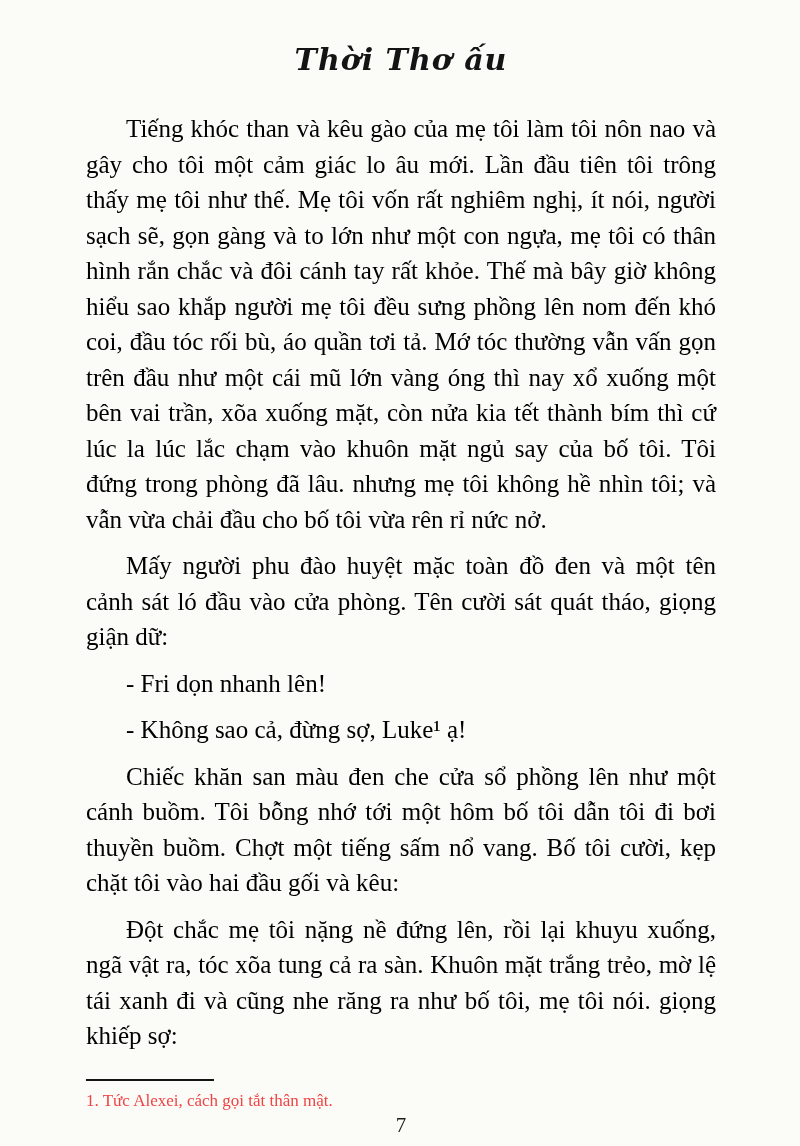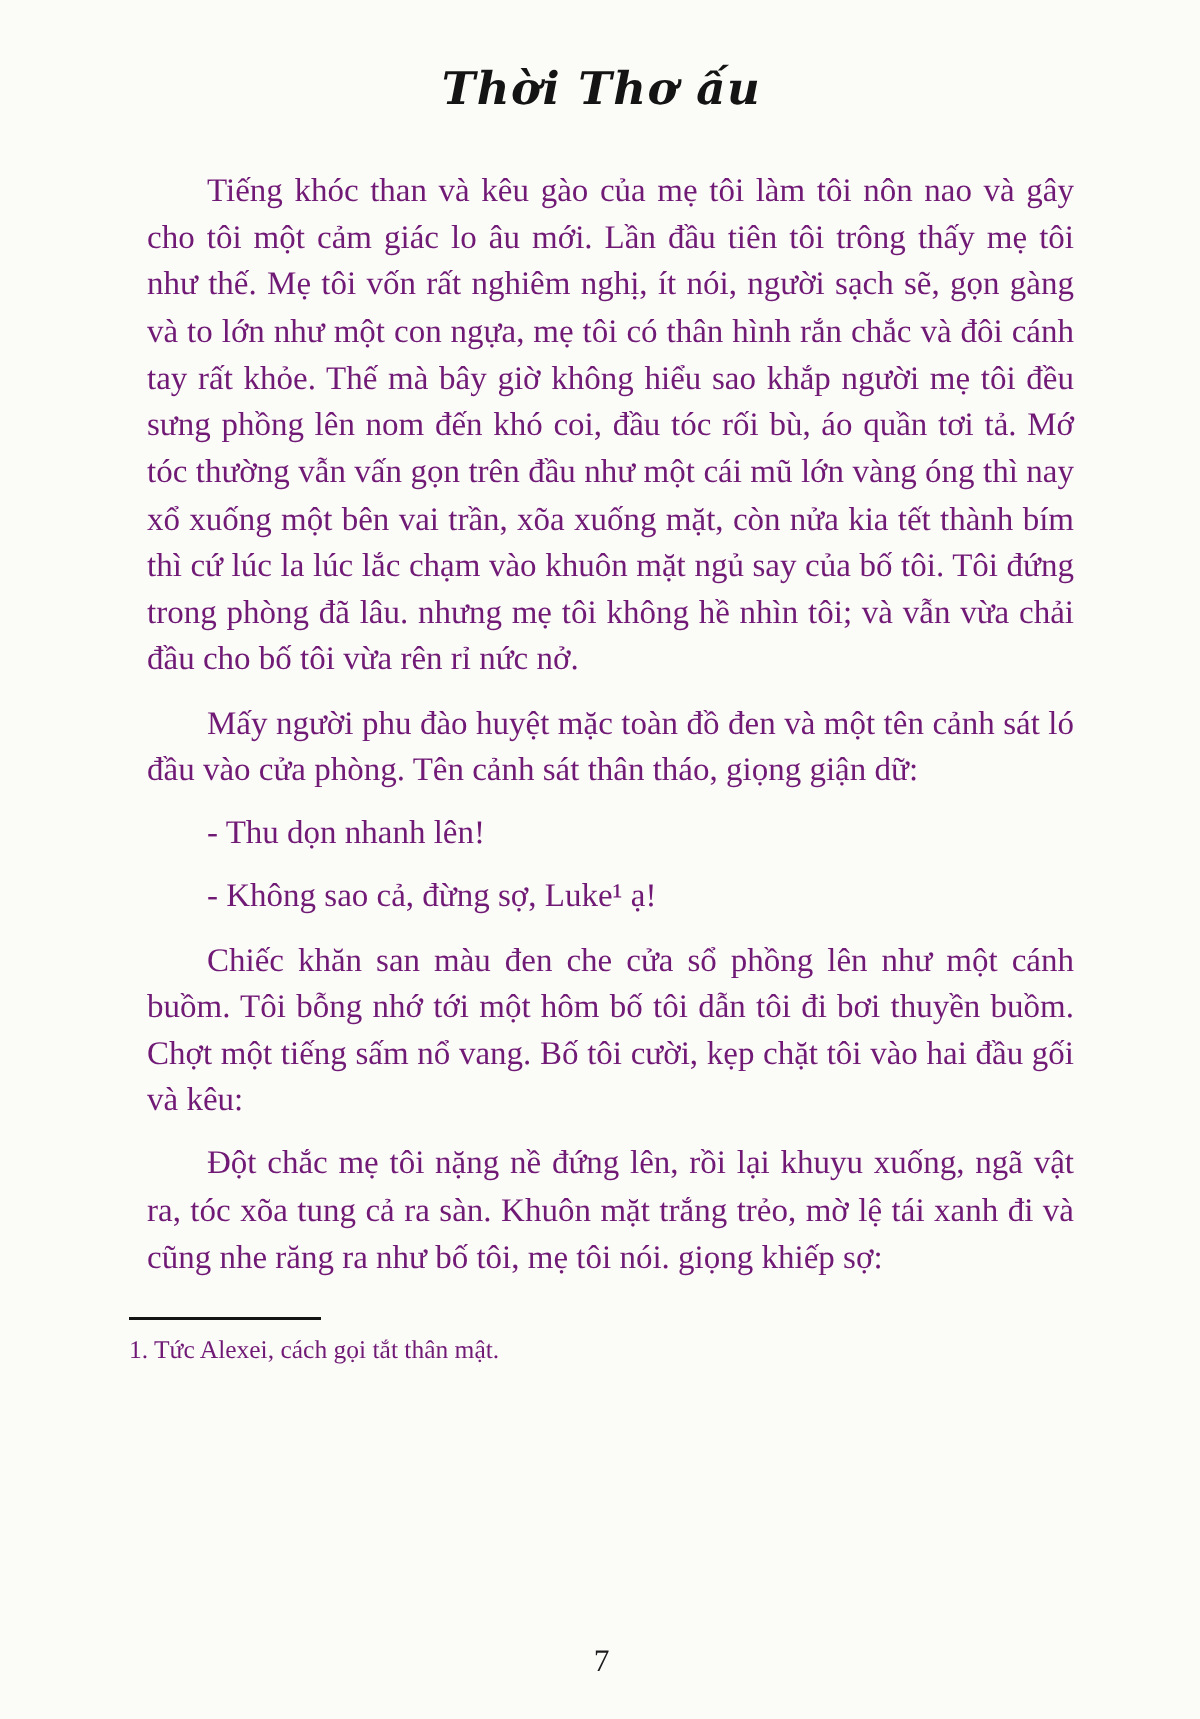--- a/index.html
+++ b/index.html
@@ -29,66 +29,66 @@
     font-weight: bold;
     font-size: 30px;
     letter-spacing: 1px;
     margin: 0 0 34px 0;
     color: #141414;
   }
   .body-text {
     flex: 0 0 auto;
   }
   p.para {
-    font-size: 22px;
+    font-size: 25px;
     line-height: 1.42;
     text-align: justify;
     text-indent: 40px;
-    margin: 0 0 11px 12px;
-    color: #701a75;
+    margin: 0 0 11px 0;
+    color: #000000;
   }
   p.para.dialogue {
     text-align: left;
   }
   .footnote-block {
     margin-top: 14px;
   }
   .footnote-divider {
     width: 128px;
     height: 0;
     border: none;
     border-top: 2.5px solid #141414;
     margin: 0 0 8px 0;
   }
   .footnote {
     font-size: 17px;
     line-height: 1.45;
     margin: 0;
-    color: #701a75;
+    color: #ef4444;
   }
   .page-footer {
     margin-top: auto;
     text-align: center;
   }
   .page-number {
     font-size: 21px;
     color: #1b1b1b;
   }
 </style>
 </head>
 <body>
 
 <div class="page">
 
   <h1 class="chapter-title">Thời Thơ ấu</h1>
 
   <div class="body-text">
     <p class="para">Tiếng khóc than và kêu gào của mẹ tôi làm tôi nôn nao và gây cho tôi một cảm giác lo âu mới. Lần đầu tiên tôi trông thấy mẹ tôi như thế. Mẹ tôi vốn rất nghiêm nghị, ít nói, người sạch sẽ, gọn gàng và to lớn như một con ngựa, mẹ tôi có thân hình rắn chắc và đôi cánh tay rất khỏe. Thế mà bây giờ không hiểu sao khắp người mẹ tôi đều sưng phồng lên nom đến khó coi, đầu tóc rối bù, áo quần tơi tả. Mớ tóc thường vẫn vấn gọn trên đầu như một cái mũ lớn vàng óng thì nay xổ xuống một bên vai trần, xõa xuống mặt, còn nửa kia tết thành bím thì cứ lúc la lúc lắc chạm vào khuôn mặt ngủ say của bố tôi. Tôi đứng trong phòng đã lâu. nhưng mẹ tôi không hề nhìn tôi; và vẫn vừa chải đầu cho bố tôi vừa rên rỉ nức nở.</p>
-    <p class="para">Mấy người phu đào huyệt mặc toàn đồ đen và một tên cảnh sát ló đầu vào cửa phòng. Tên cảnh sát thân tháo, giọng giận dữ:</p>
-    <p class="para dialogue">- Thu dọn nhanh lên!</p>
+    <p class="para">Mấy người phu đào huyệt mặc toàn đồ đen và một tên cảnh sát ló đầu vào cửa phòng. Tên cười sát quát tháo, giọng giận dữ:</p>
+    <p class="para dialogue">- Fri dọn nhanh lên!</p>
     <p class="para dialogue">- Không sao cả, đừng sợ, Luke¹ ạ!</p>
     <p class="para">Chiếc khăn san màu đen che cửa sổ phồng lên như một cánh buồm. Tôi bỗng nhớ tới một hôm bố tôi dẫn tôi đi bơi thuyền buồm. Chợt một tiếng sấm nổ vang. Bố tôi cười, kẹp chặt tôi vào hai đầu gối và kêu:</p>
     <p class="para">Đột chắc mẹ tôi nặng nề đứng lên, rồi lại khuyu xuống, ngã vật ra, tóc xõa tung cả ra sàn. Khuôn mặt trắng trẻo, mờ lệ tái xanh đi và cũng nhe răng ra như bố tôi, mẹ tôi nói. giọng khiếp sợ:</p>
   </div>
 
   <div class="footnote-block">
     <hr class="footnote-divider">
     <p class="footnote">1. Tức Alexei, cách gọi tắt thân mật.</p>
   </div>
 

